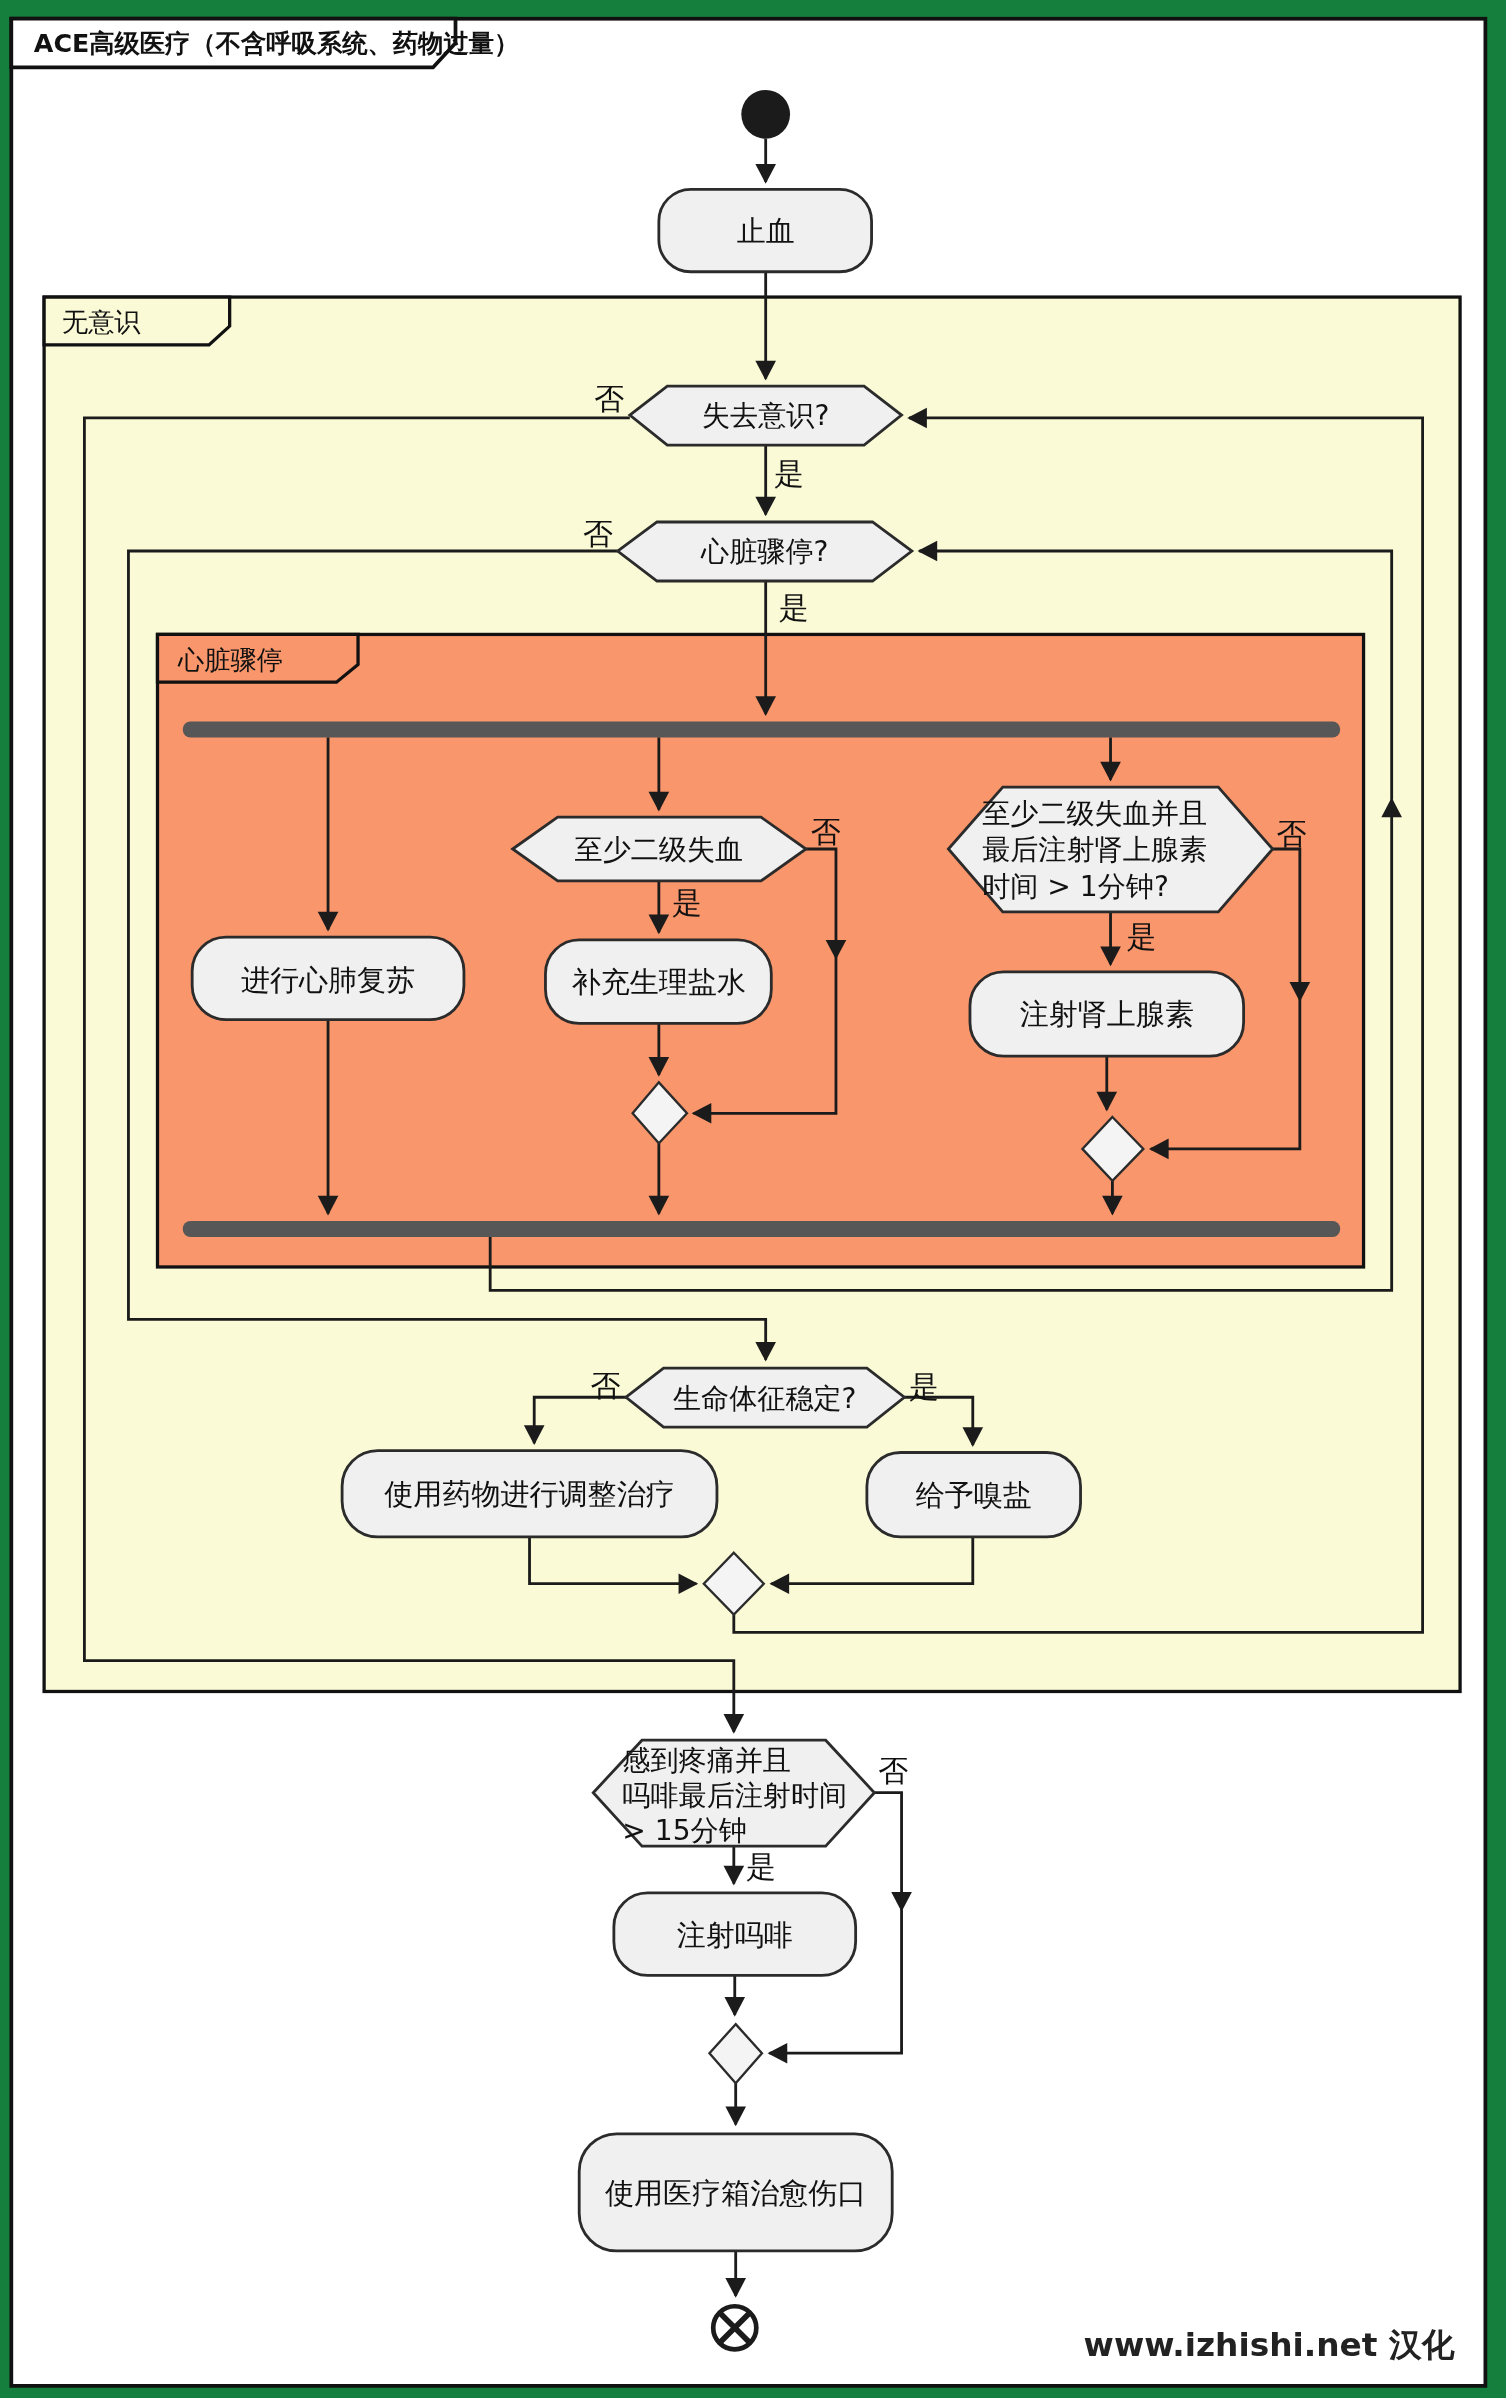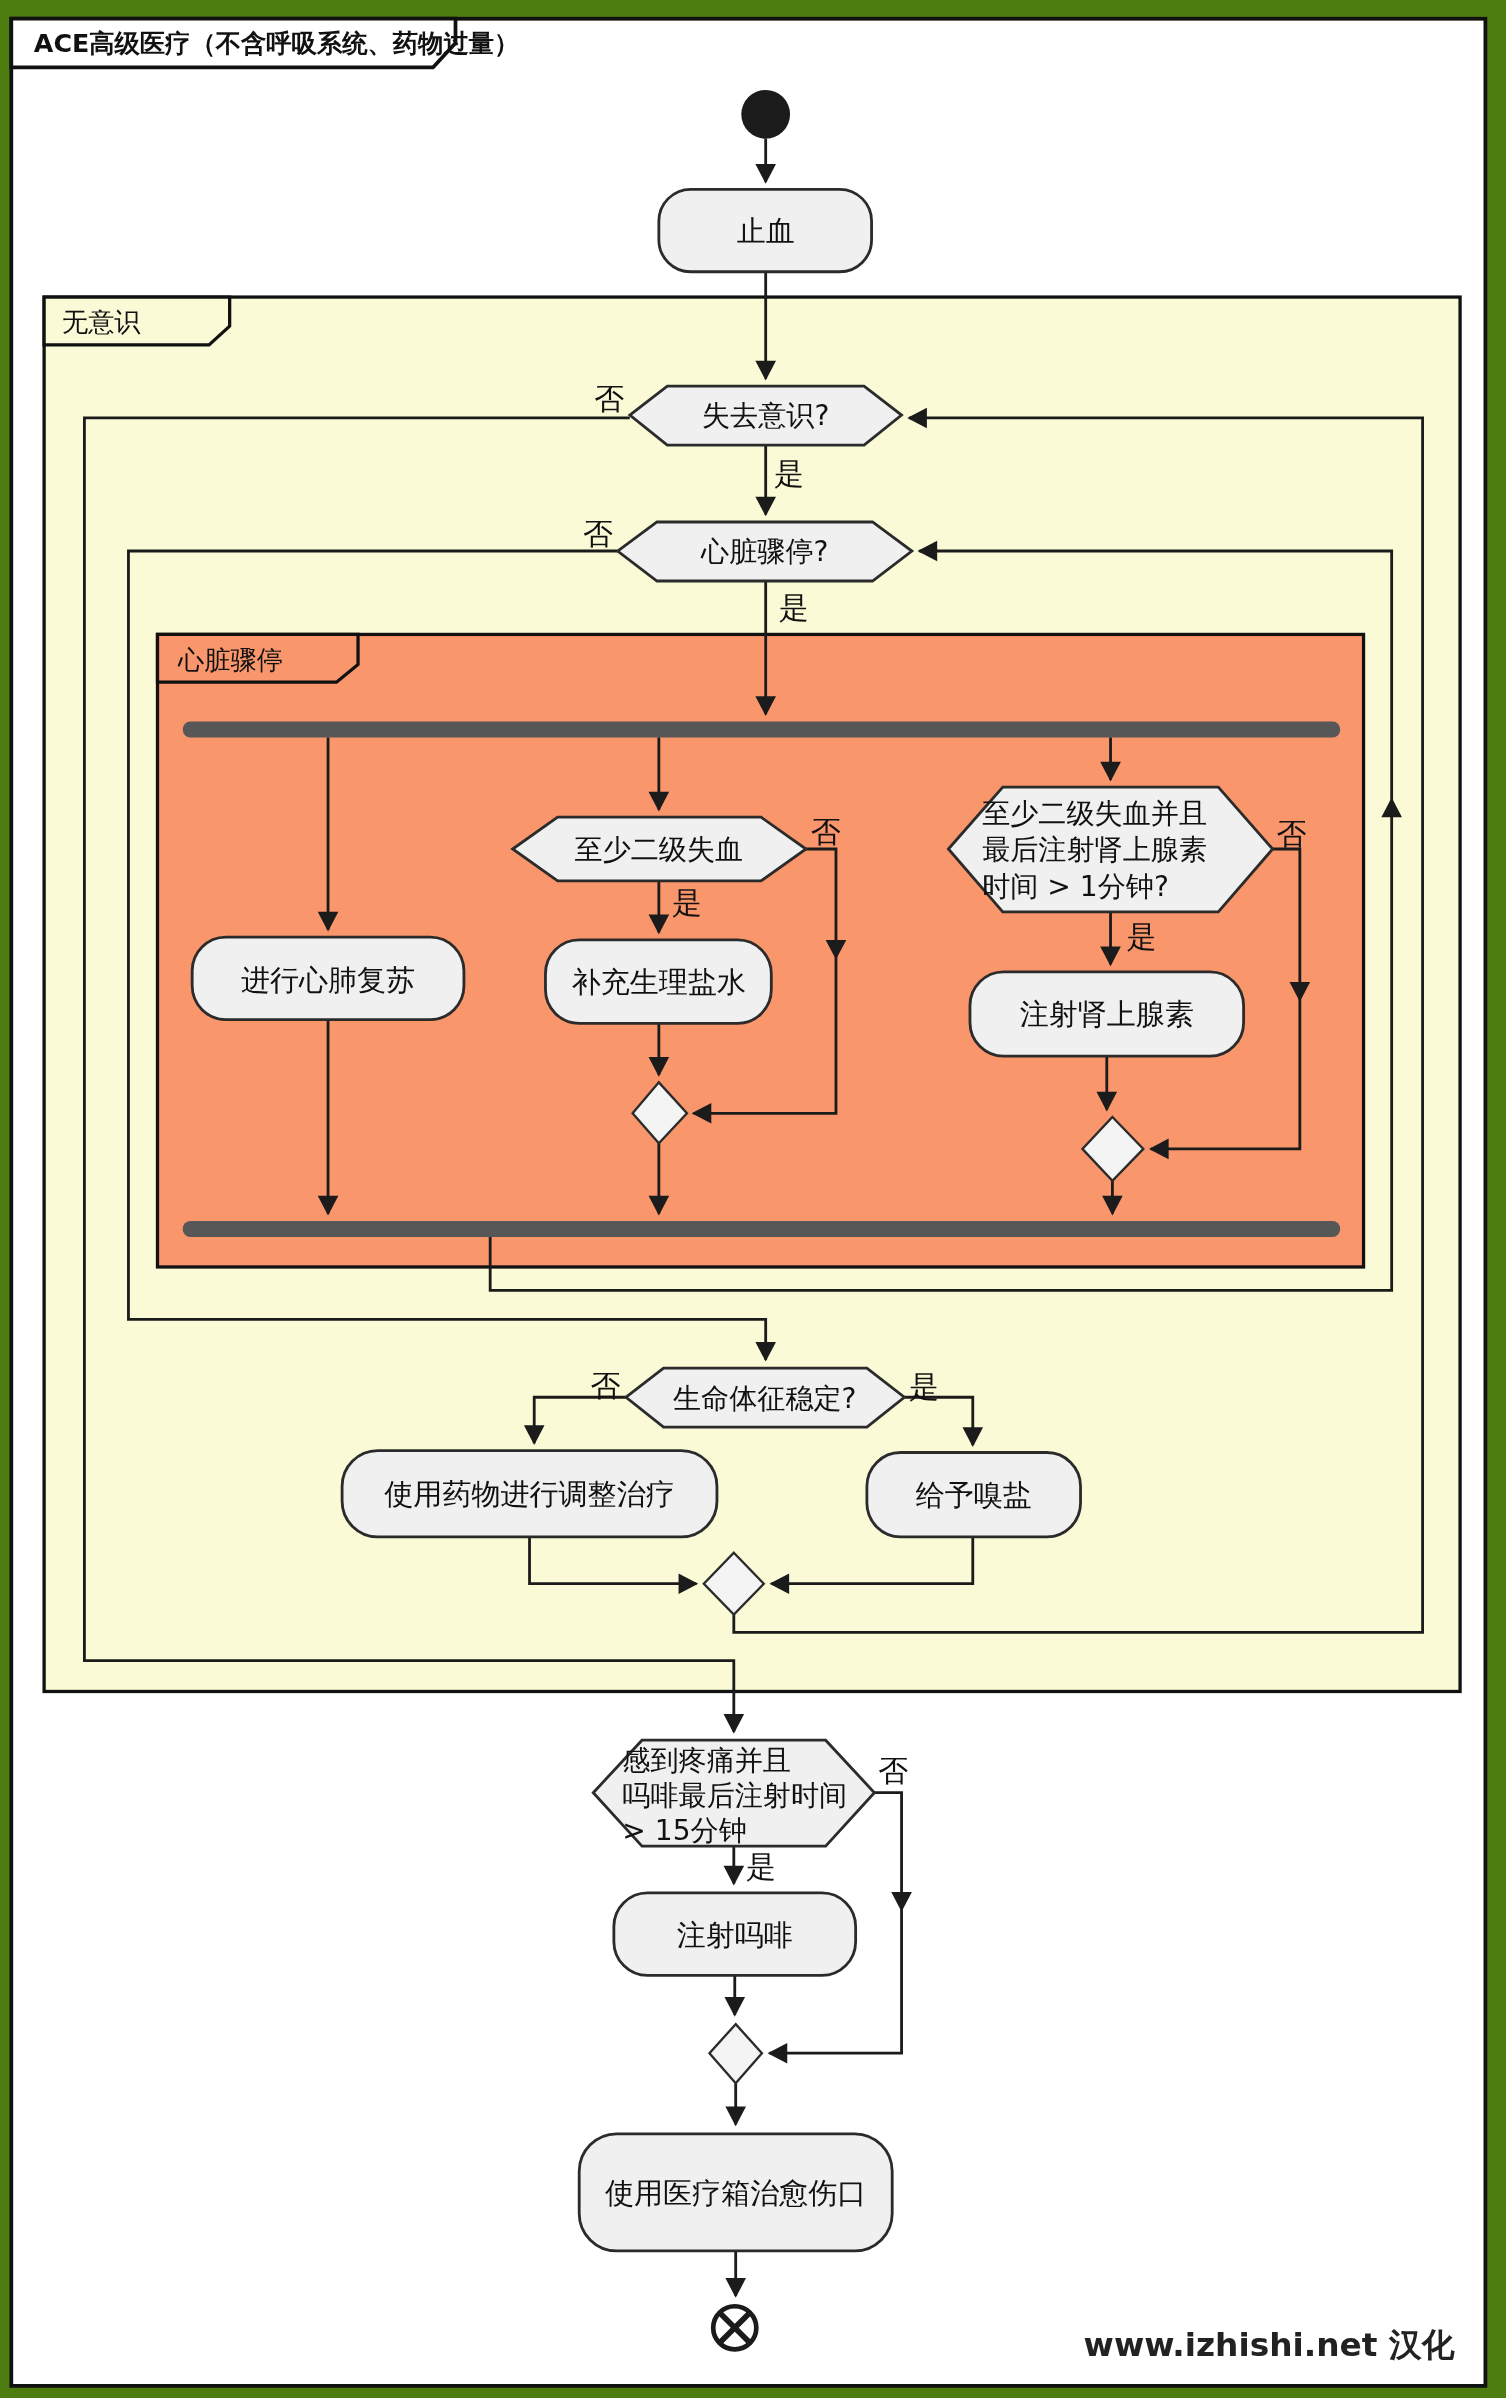--- a/index.html
+++ b/index.html
@@ -1,17 +1,17 @@
 <!DOCTYPE html>
 <html style="font-size:15px"><head>
 <meta charset="utf-8">
 <style>
   html,body{margin:0;padding:0;background:#ffffff;}
   body{width:1507px;height:2399px;font-family:"DejaVu Sans","Liberation Sans",sans-serif;}
-  .stage{position:relative;width:1507px;height:2399px;background:#4d7c0f;overflow:hidden;}
+  .stage{position:relative;width:1507px;height:2399px;background:#15803d;overflow:hidden;}
   svg{display:block;}
   text{font-family:"DejaVu Sans","Liberation Sans",sans-serif;fill:#111111;}
   .frame-rect{fill:#ffffff;stroke:#111111;stroke-width:4;}
   .tab{stroke:#111111;stroke-width:4;fill:#ffffff;}
   .region{stroke:#111111;stroke-width:3.5;}
   .node{fill:#F0F0F0;stroke:#2B2B2B;stroke-width:3;}
   .diamond{fill:#F4F4F4;stroke:#2B2B2B;stroke-width:2.5;}
   .edge{fill:none;stroke:#1B1B1B;stroke-width:3;}
   .node-label{font-size:31px;}
   .q-label{font-size:30px;}

